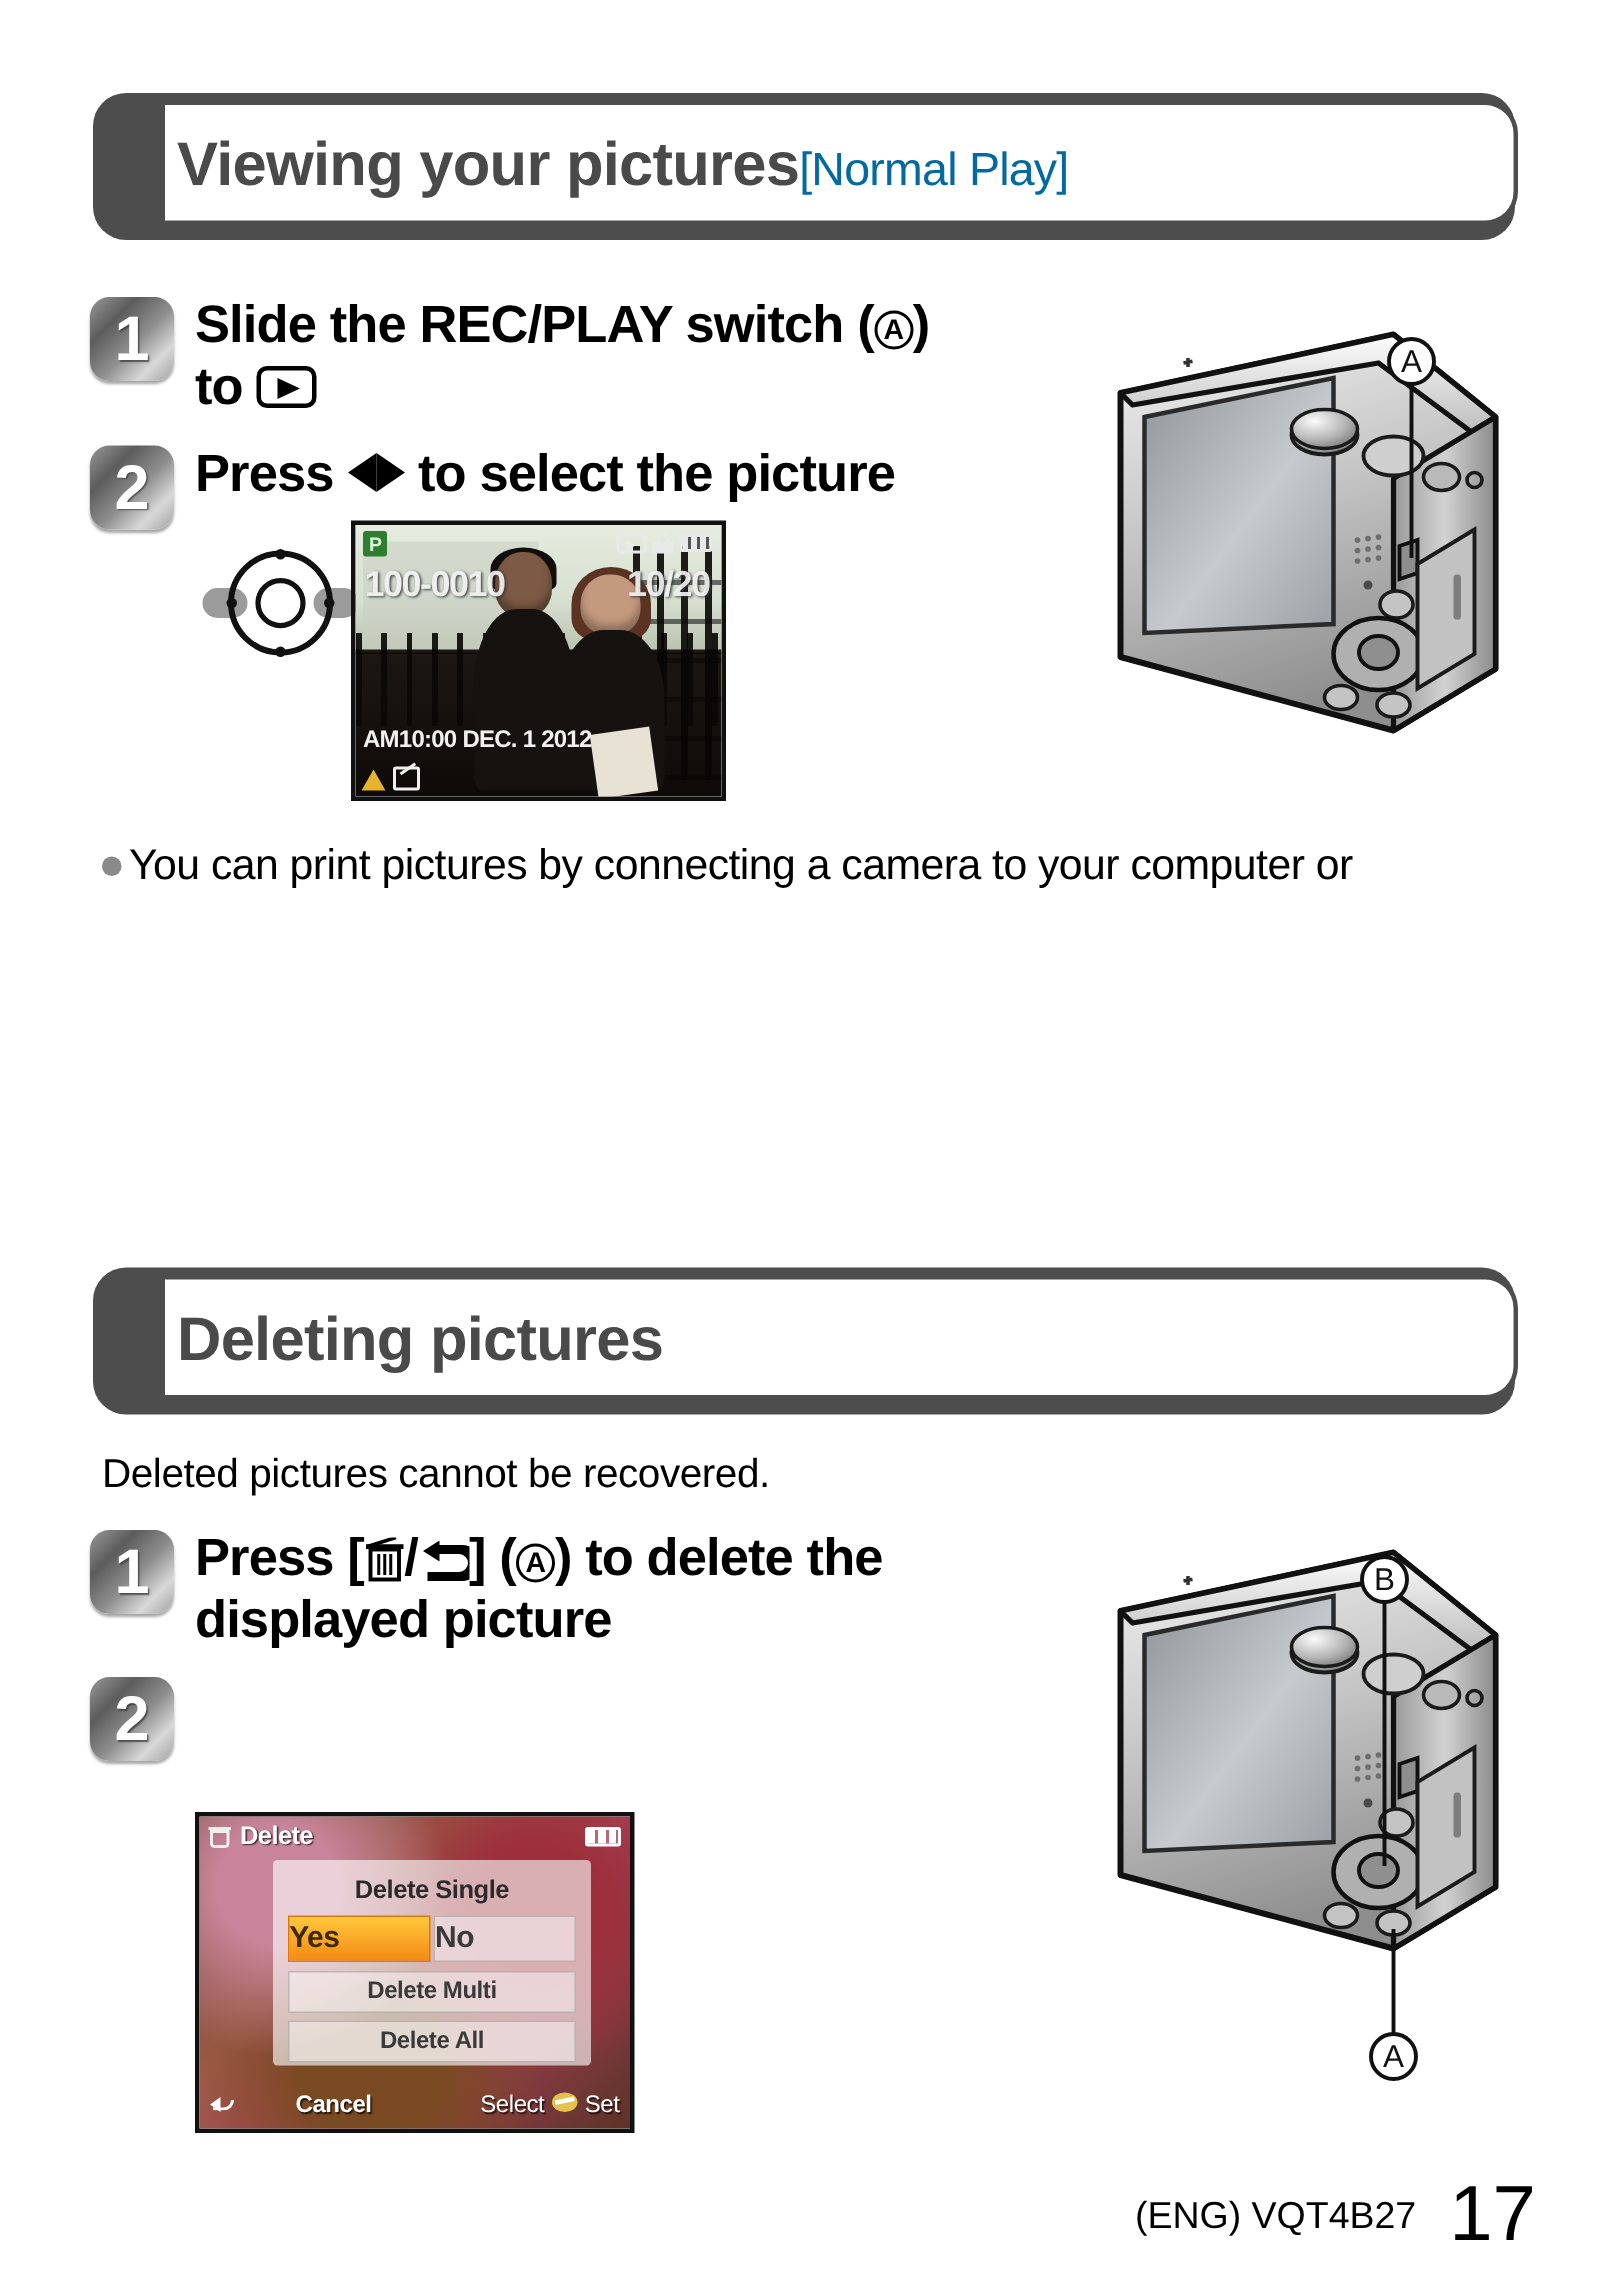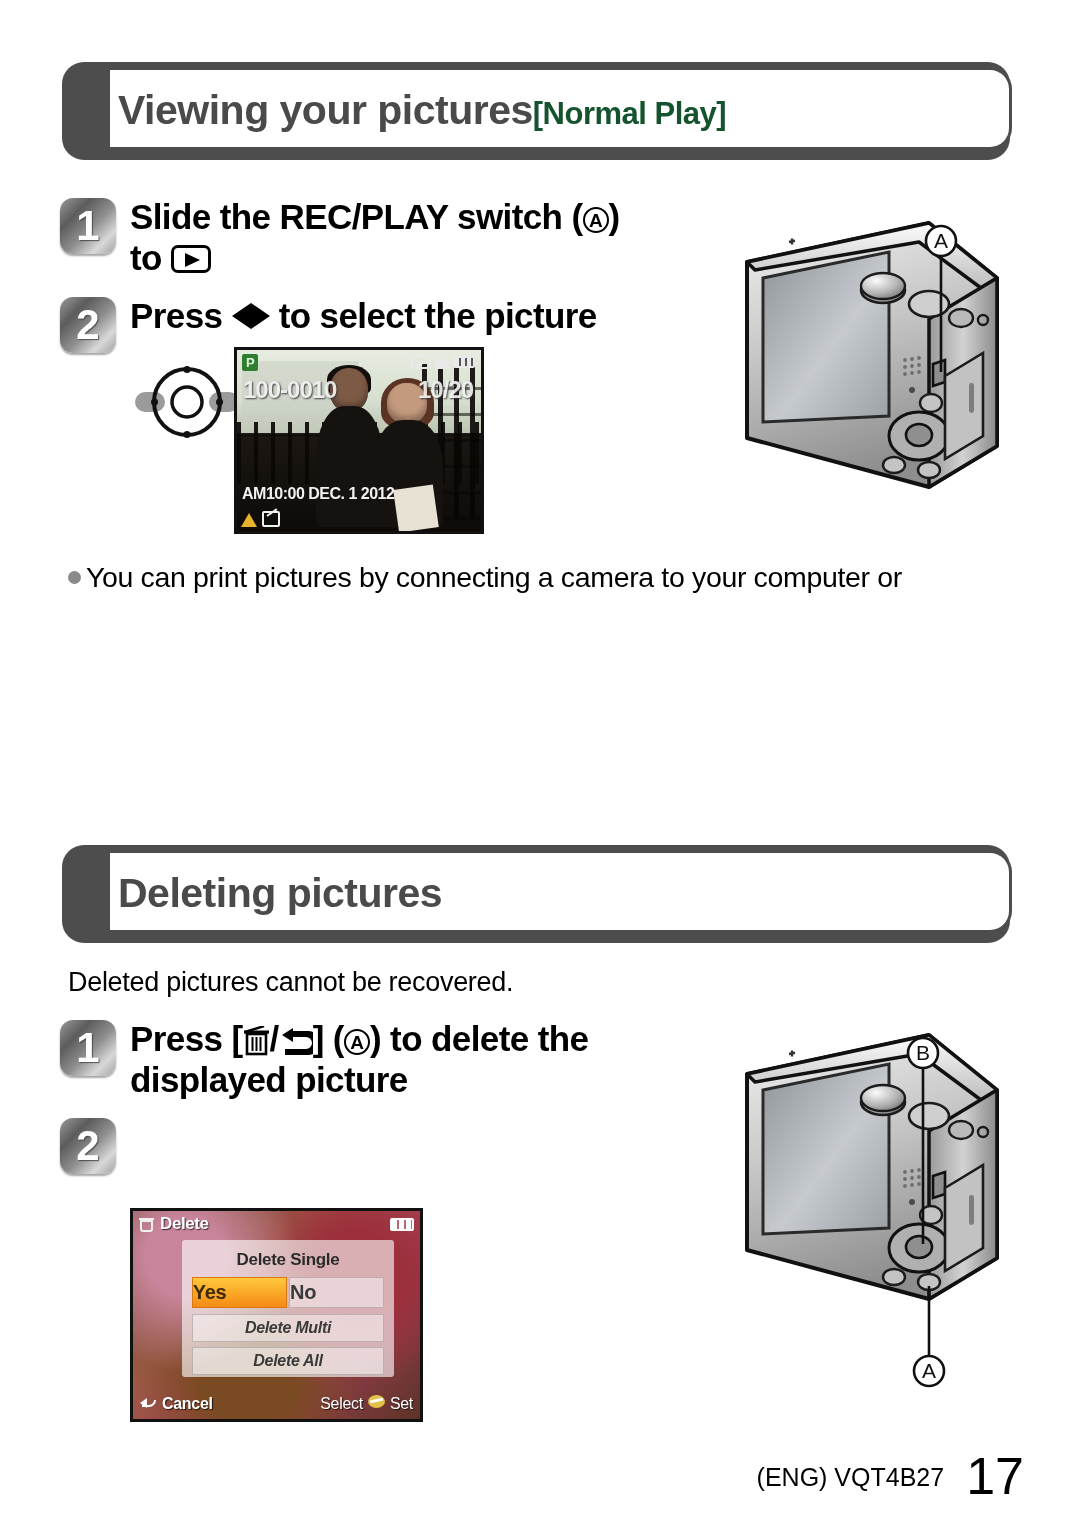--- a/index.html
+++ b/index.html
@@ -52,22 +52,22 @@
     white-space: nowrap;
   }
   .banner .banner-title {
     font-size: 41px;
     font-weight: bold;
     color: #4a4a4a;
     letter-spacing: -0.5px;
   }
   .banner .banner-sub {
     font-size: 31px;
-    font-weight: bold;
-    color: #14532d;
+    font-weight: normal;
+    color: #0369a1;
     letter-spacing: -0.5px;
   }
 
   #banner-viewing { top: 62px; }
   #banner-deleting { top: 845px; }
 
   
   .step {
     position: absolute;
     display: flex;
@@ -411,26 +411,26 @@
   .dl-row {
     text-align: center;
     font-size: 16px;
     font-weight: bold;
     padding: 4px 0;
     color: #3a3a3a;
     border: 1px solid rgba(140,140,140,0.5);
     background: rgba(255,255,255,0.45);
     margin-bottom: 5px;
     letter-spacing: -0.3px;
-    font-style: italic;
   }
   .dl-bottom {
     position: absolute; left: 0; right: 0; bottom: 2px; height: 26px;
     display: flex; align-items: center; padding: 0 7px;
     box-sizing: border-box;
+    gap: 35px;
   }
   .dl-ret {
     width: 17px; height: 14px; position: relative; flex: none; margin-right: 5px;
   }
   .dl-ret::before {
     content:""; position:absolute; left:2px; top:3px; width:14px; height:7px;
     border: 2px solid #fff; border-left: none; border-top: none;
     border-radius: 0 0 7px 0; box-sizing: border-box;
   }
   .dl-ret::after {

